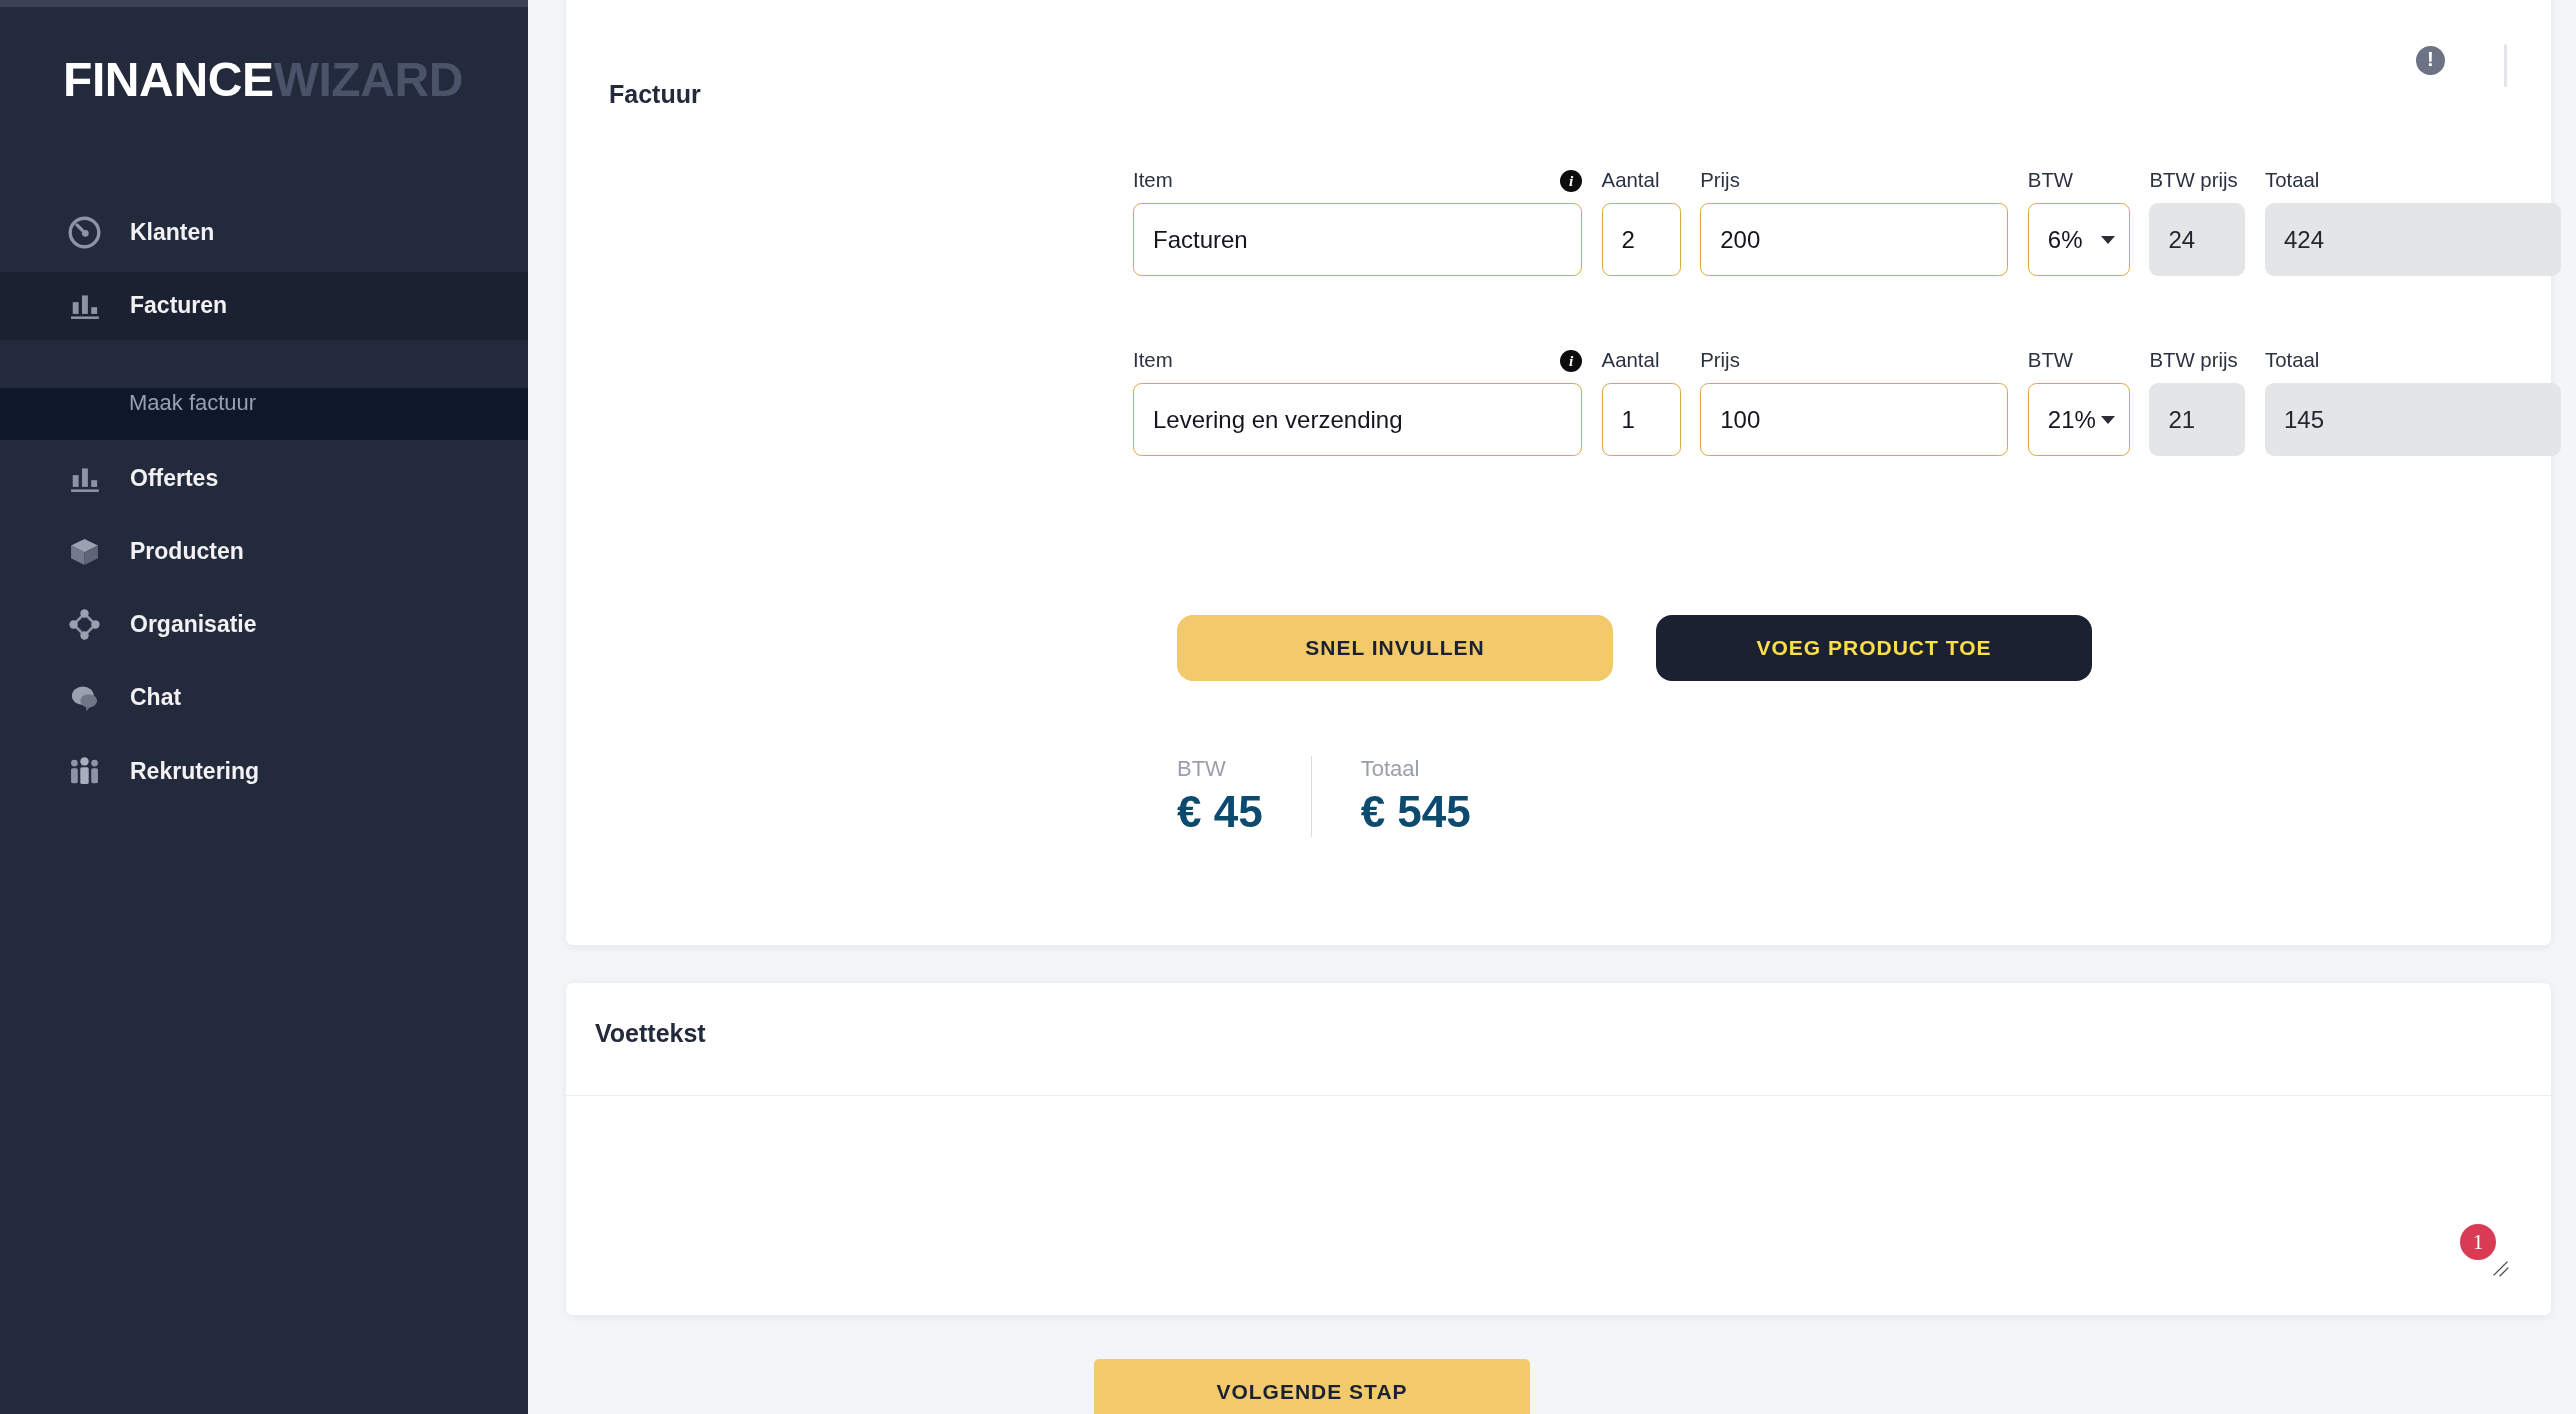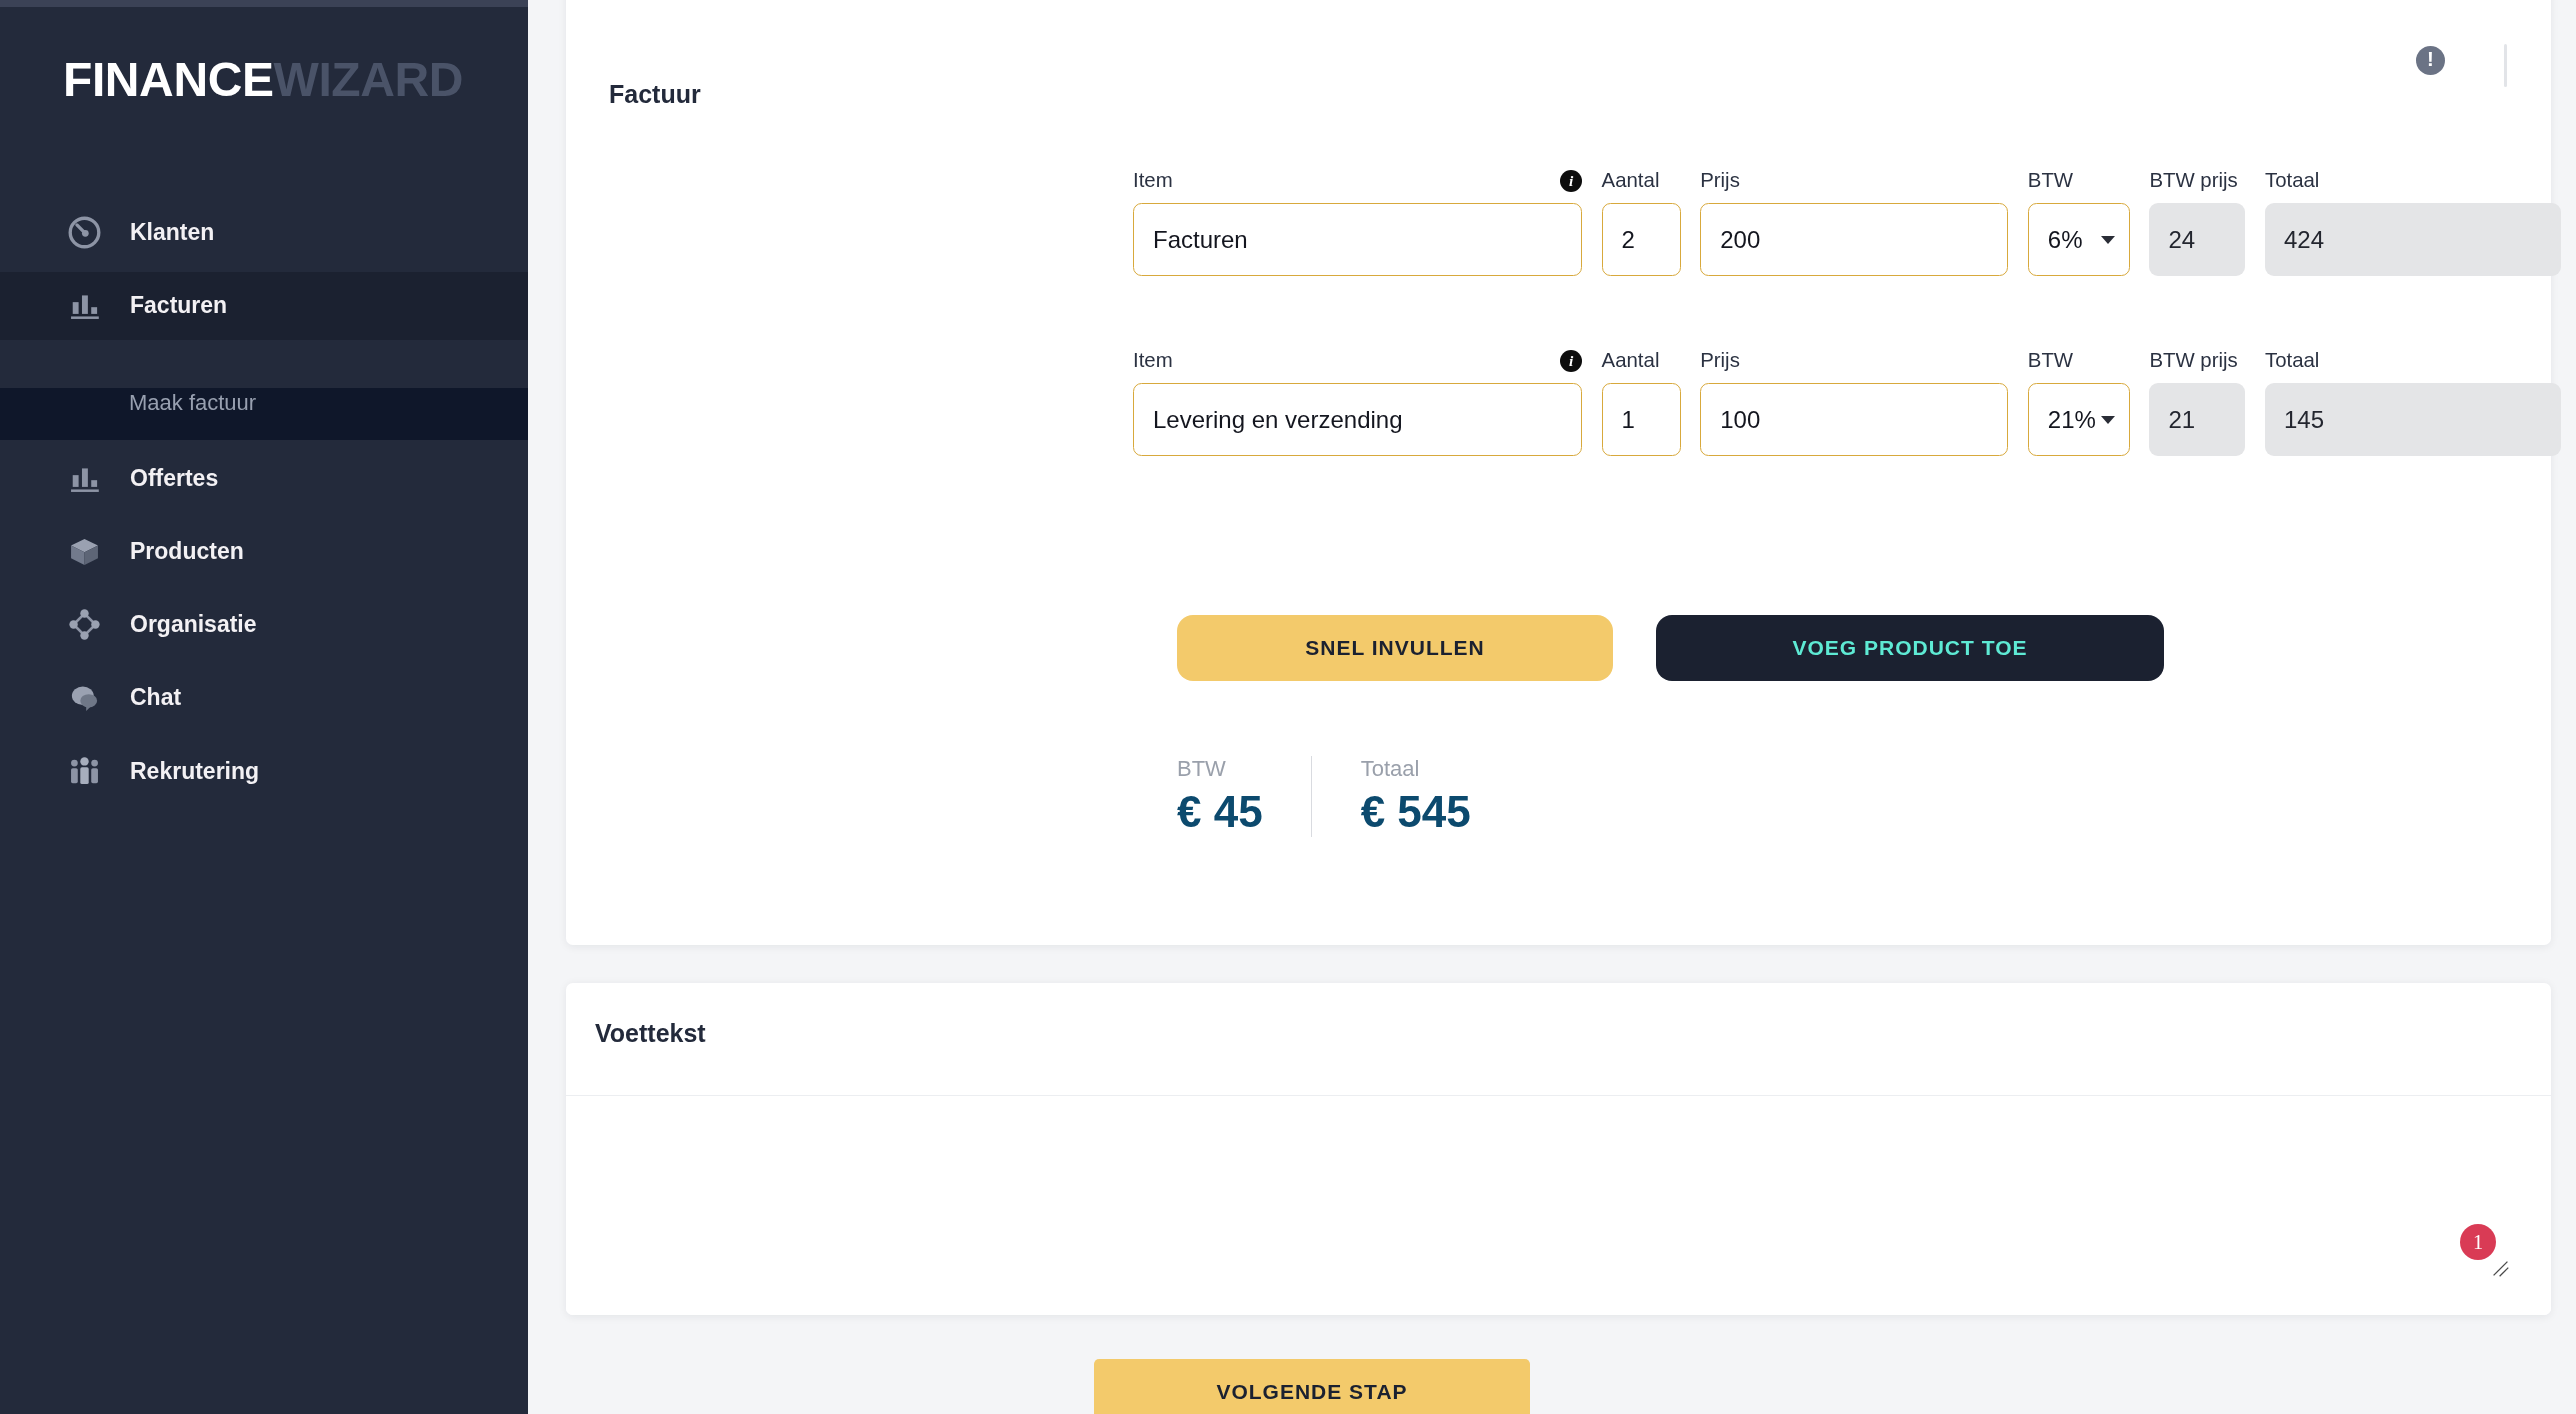--- a/index.html
+++ b/index.html
@@ -266,23 +266,23 @@
   .btn-snel {
     left: 649px;
     top: 615px;
     width: 436px;
     background: #f3ca6b;
     color: #1b2130;
   }
   .btn-voeg {
     left: 1128px;
     top: 615px;
-    width: 508px;
+    width: 436px;
     background: #1b2130;
-    color: #5eead4;
+    color: #fde047;
   }
 
   
   .totals {
     position: absolute;
     left: 649px;
     top: 756px;
     display: flex;
     align-items: flex-start;
   }

